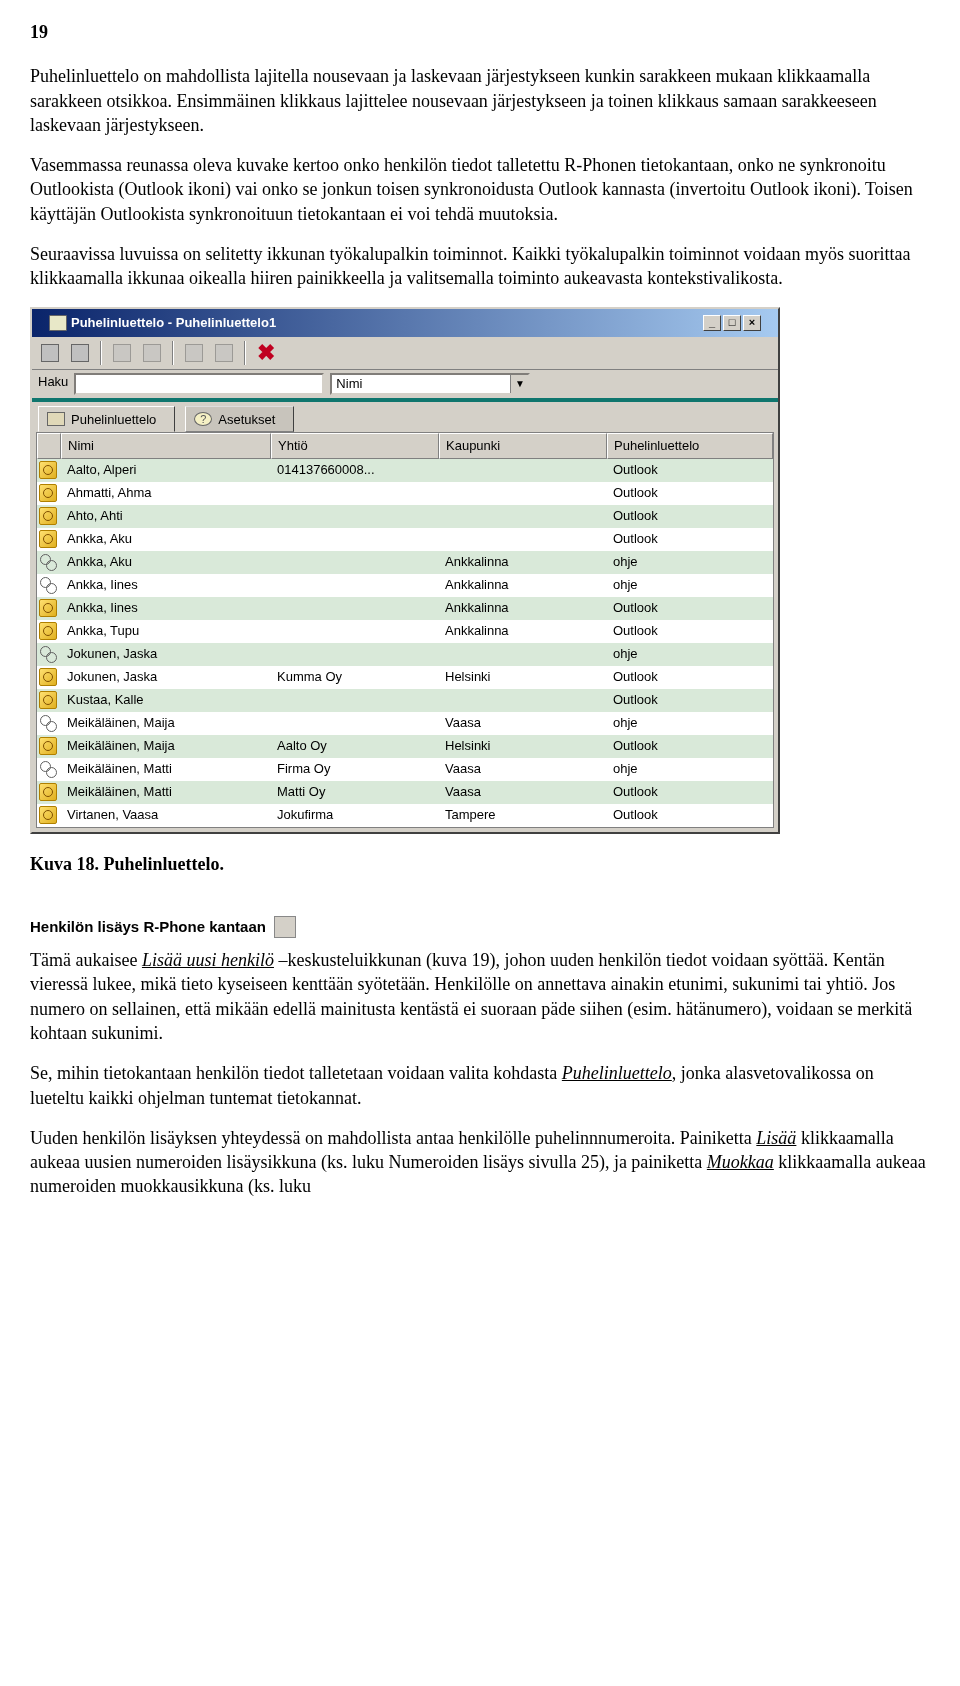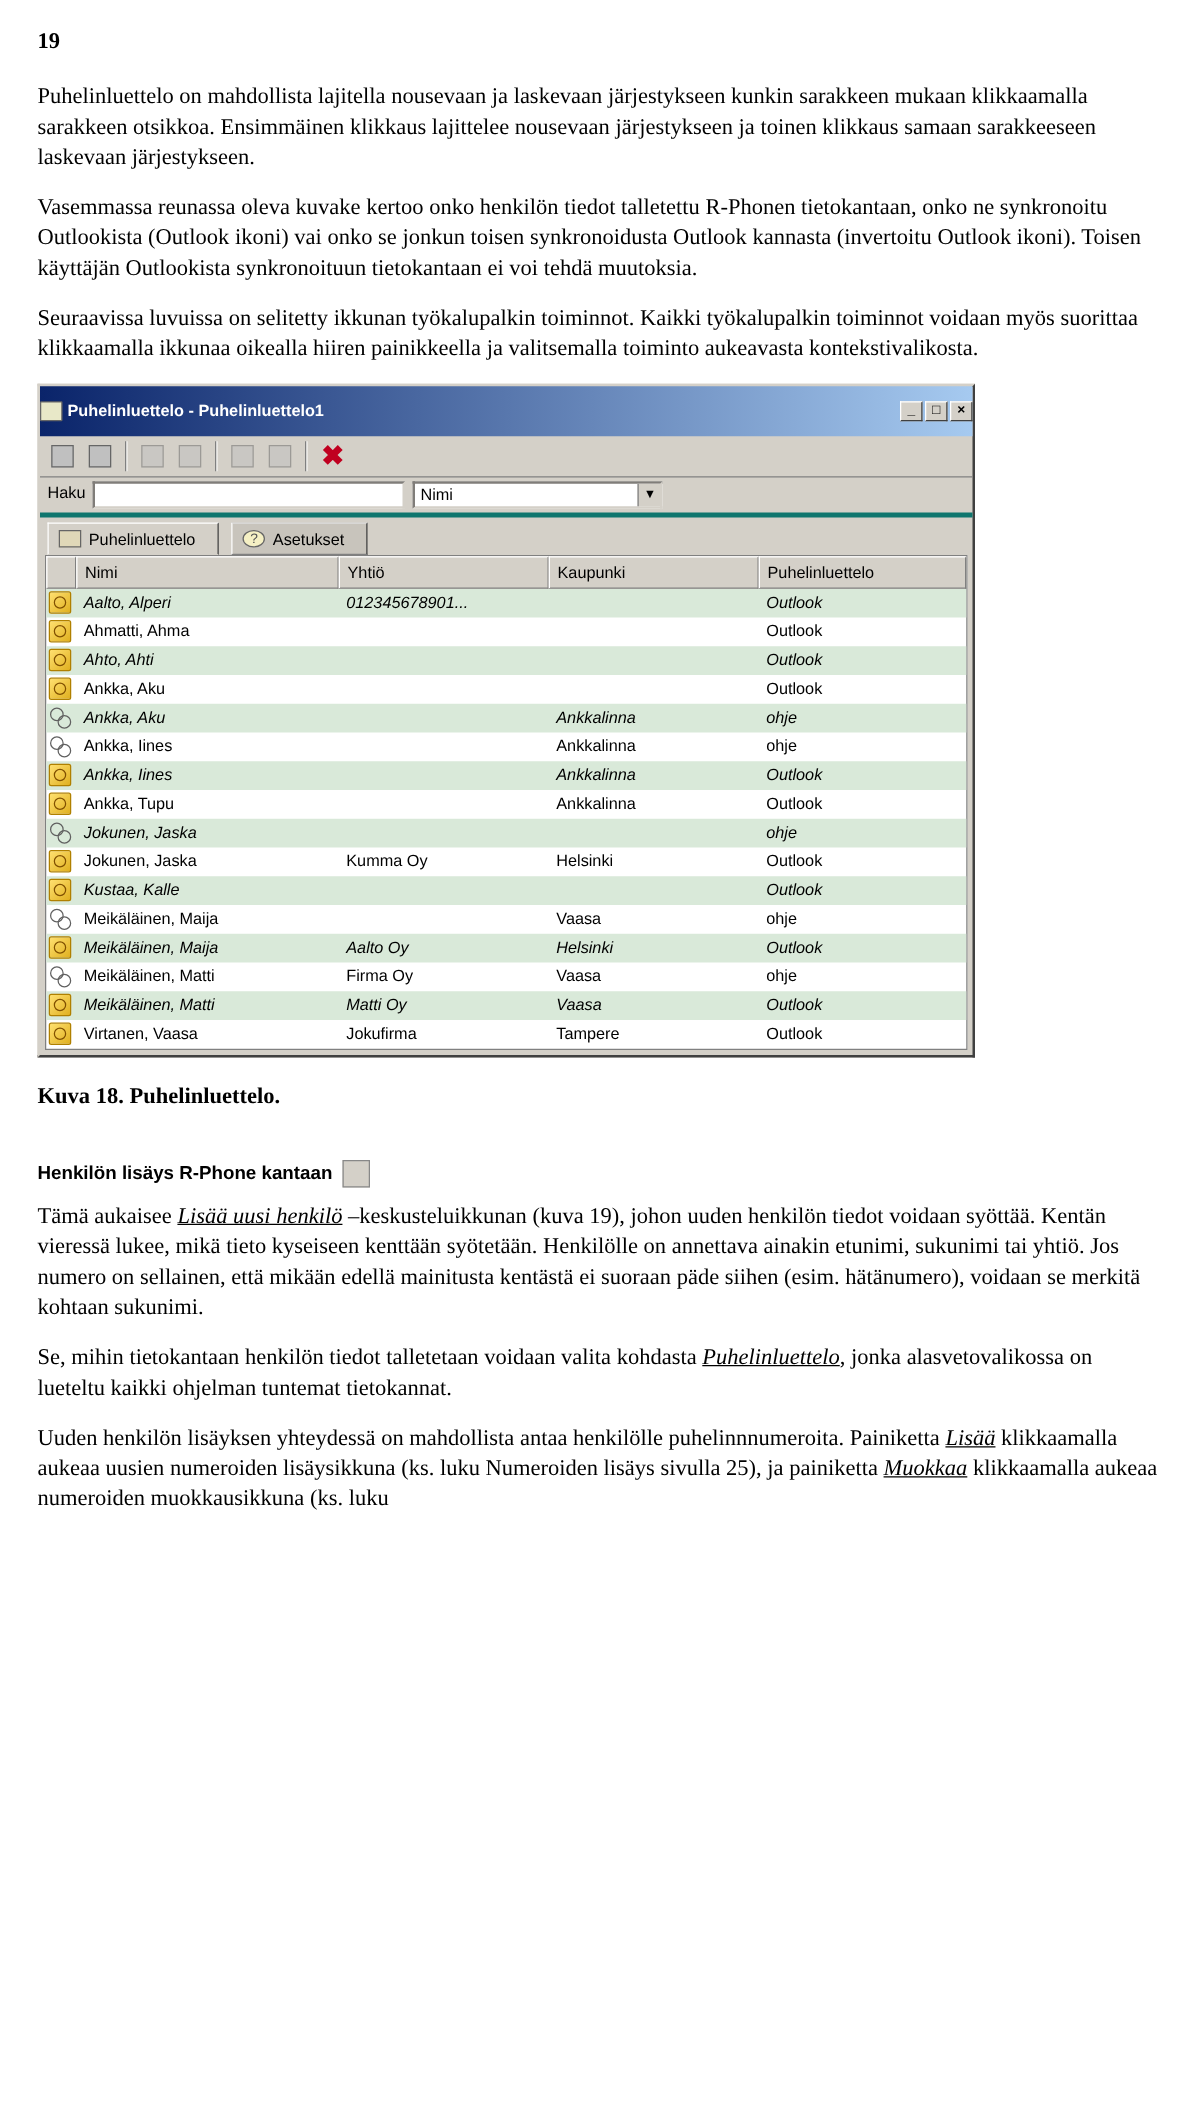--- a/index.html
+++ b/index.html
@@ -44,24 +44,24 @@
     font-family: Tahoma, Arial, sans-serif;
     font-size: 13px;
     background: #d4d0c8;
     border: 2px solid #d4d0c8;
     border-right-color: #404040;
     border-bottom-color: #404040;
   }
   .titlebar {
     background: linear-gradient(to right, #0a246a, #a6caf0);
     color: #fff;
-    height: 40px;
+    height: 28px;
     display: flex;
     align-items: center;
-    padding: 0 0;
+    padding: 0 17px;
     font-weight: bold;
   }
   .titlebar .book-icon {
     width: 18px; height: 16px; margin-right: 4px;
     background: #e8e8c8;
     border: 1px solid #666;
     border-radius: 1px;
   }
   .titlebar .title { flex: 1; }
   .win-btns { display: flex; gap: 2px; }
@@ -166,21 +166,21 @@
     font-size: 13px;
   }
   .ghead > div:first-child { padding:0; }
   .grow { height: 23px; }
   .grow > div {
     padding: 2px 6px;
     font-size: 13px;
     white-space: nowrap;
     overflow: hidden;
   }
-  .grow.alt { background: #d9e9d9; font-style: italic; }
+  .grow.alt { background: #d9e9d9; }
   .cell-icon { padding:2px !important; }
   .ic {
     width:18px; height:18px;
     display:inline-block;
     position: relative;
   }
   .ic.outlook {
     border:1px solid #b08000;
     background: linear-gradient(135deg,#ffe070,#e0b020);
     border-radius:2px;
@@ -277,21 +277,21 @@
       <div></div>
       <div>Nimi</div>
       <div>Yhtiö</div>
       <div>Kaupunki</div>
       <div>Puhelinluettelo</div>
     </div>
     <div id="grid-body">
         <div class="grow alt">
           <div class="cell-icon"><span class="ic outlook"></span></div>
           <div>Aalto, Alperi</div>
-          <div>012345678901...</div>
+          <div>014137660008...</div>
           <div></div>
           <div>Outlook</div>
         </div>
         <div class="grow">
           <div class="cell-icon"><span class="ic outlook"></span></div>
           <div>Ahmatti, Ahma</div>
           <div></div>
           <div></div>
           <div>Outlook</div>
         </div>

